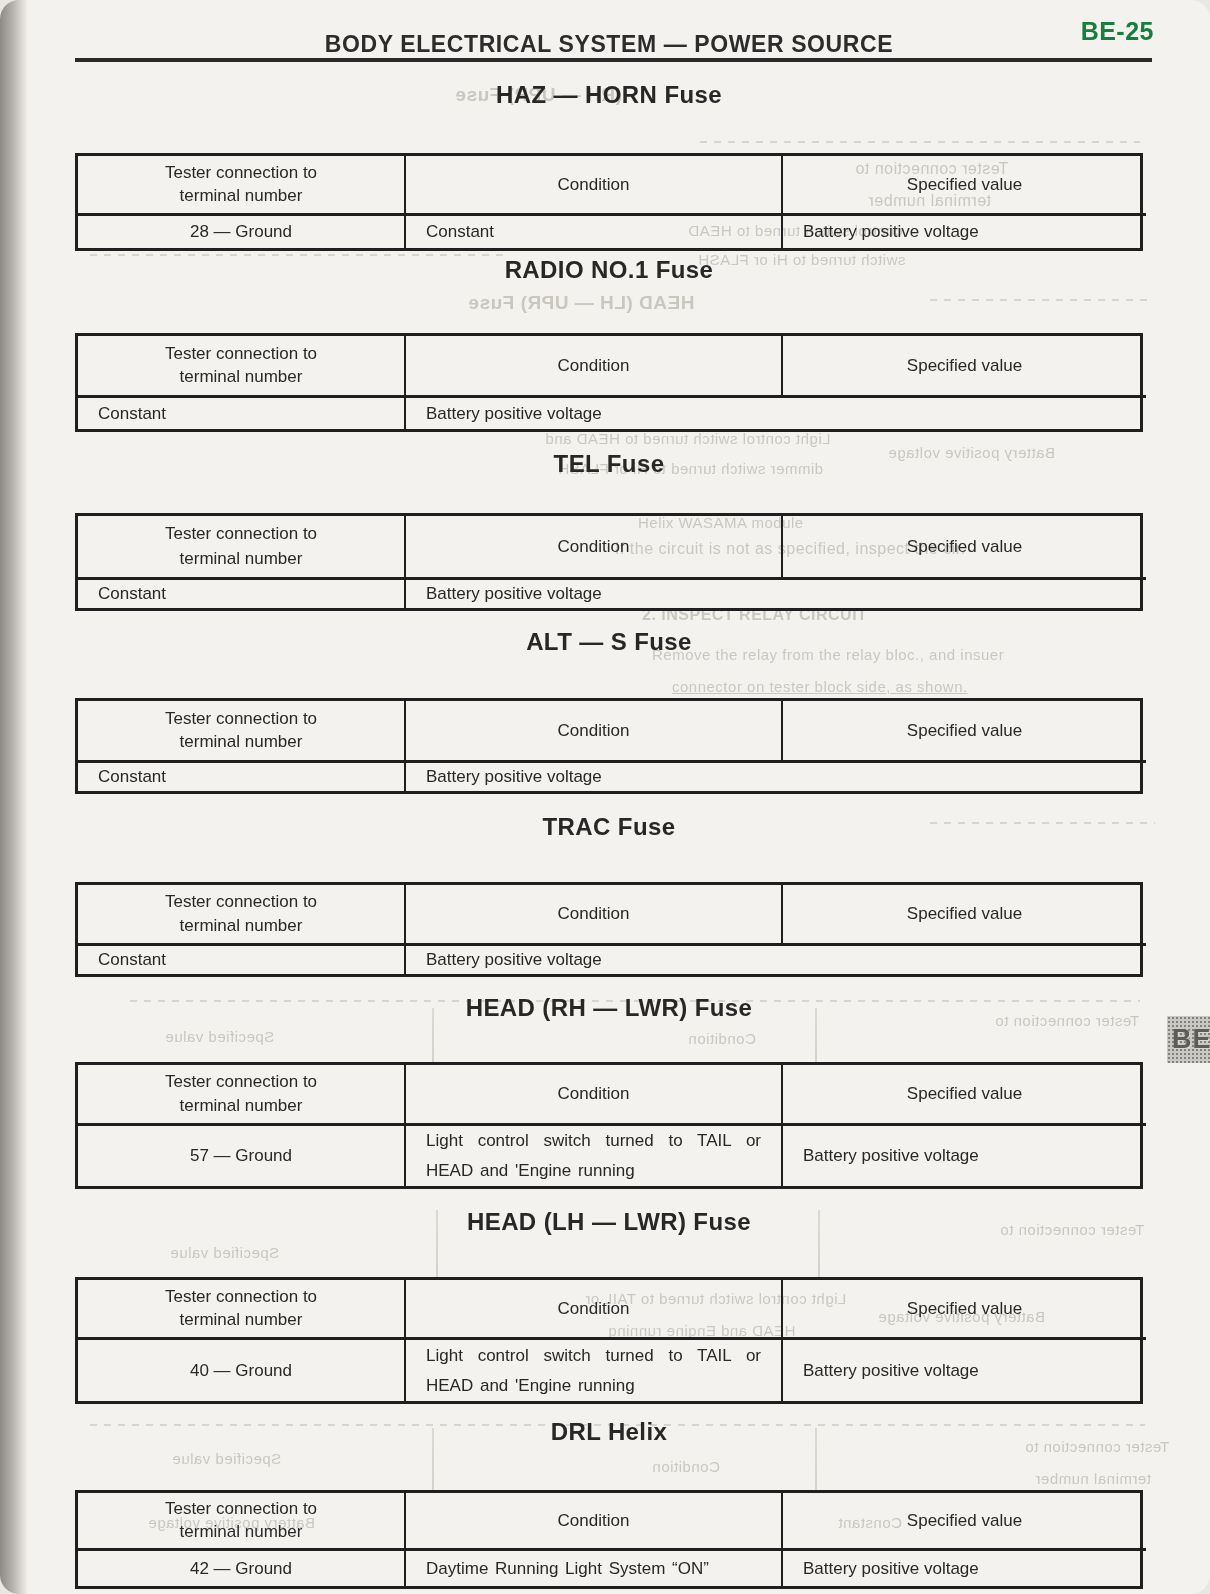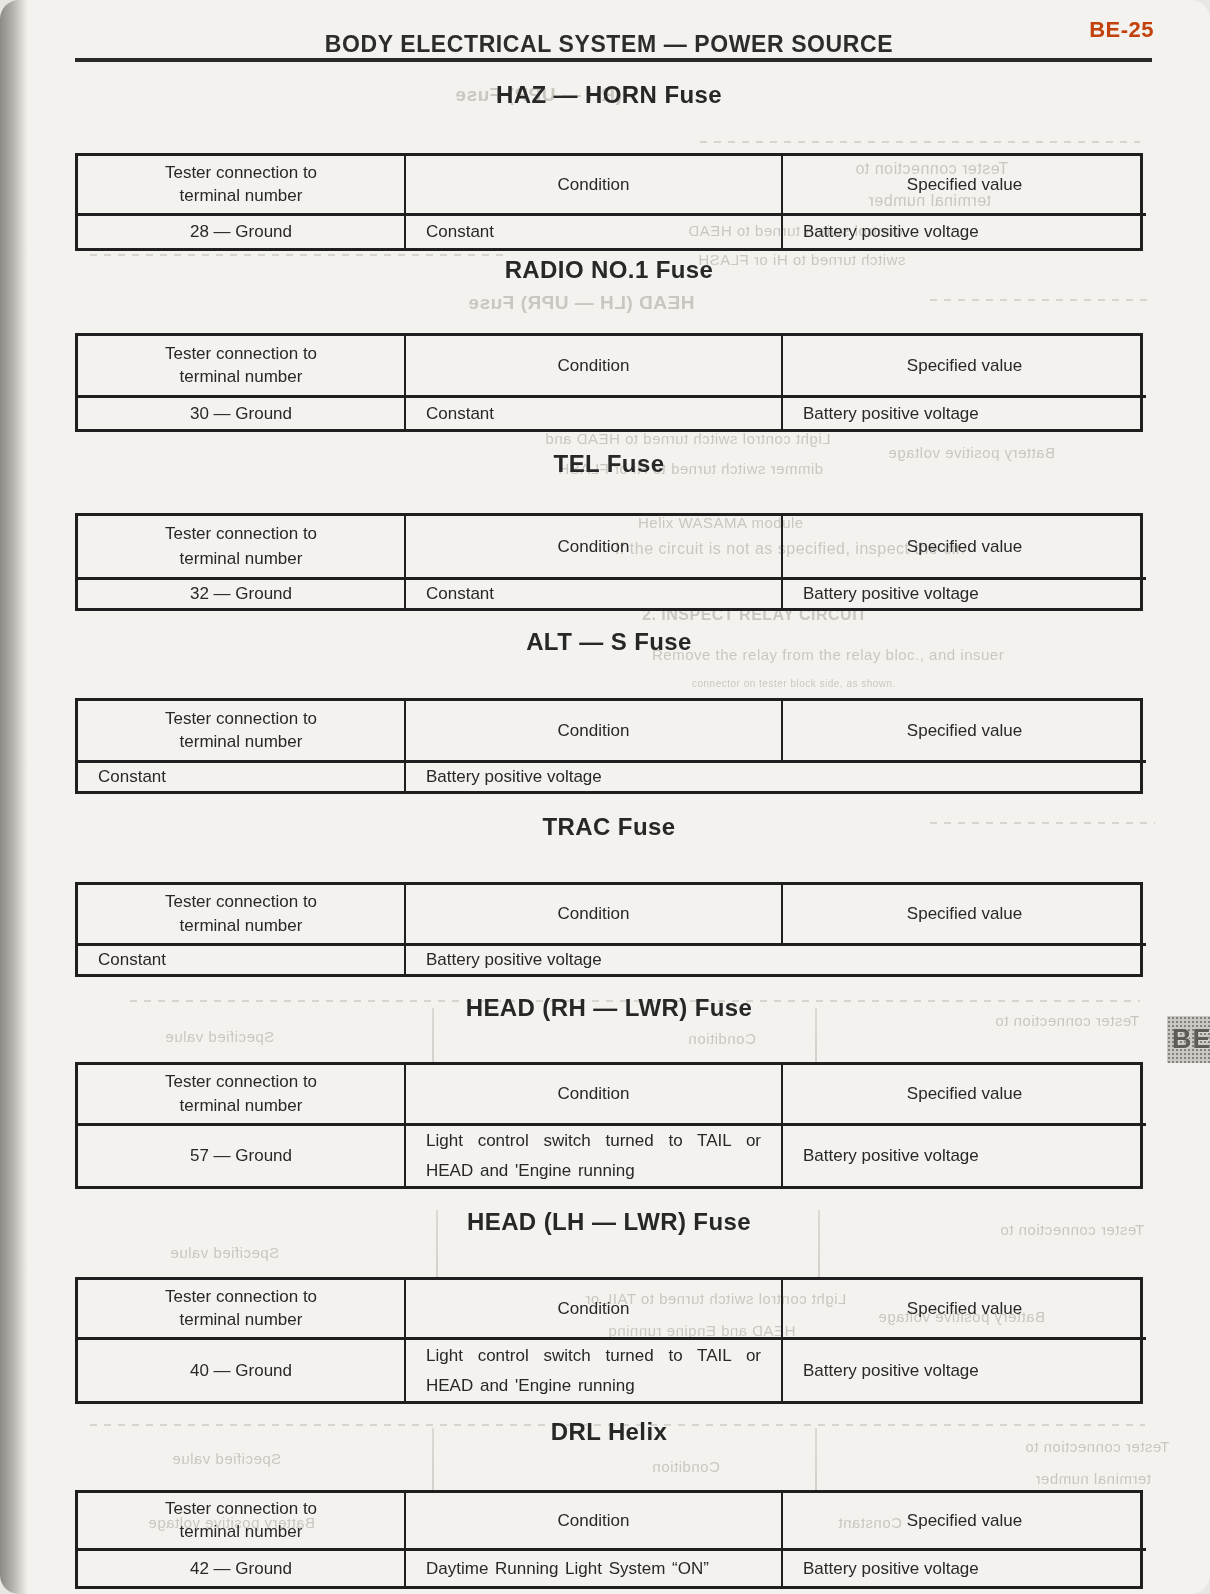--- a/index.html
+++ b/index.html
@@ -17,21 +17,21 @@
     position:absolute;left:0;top:0;bottom:0;width:28px;
     background:linear-gradient(90deg,#8d8a85 0%,#b5b2ad 45%,rgba(244,242,238,0) 100%);
   }
   .header-title{
     position:absolute;left:75px;top:31px;width:1068px;
     text-align:center;font-size:23px;font-weight:bold;letter-spacing:.6px;
     color:#2c2c2c;
   }
   .page-code{
     position:absolute;right:56px;top:17px;
-    font-size:22px;font-weight:bold;color:#c2410c;letter-spacing:.5px;
+    font-size:25px;font-weight:bold;color:#15803d;letter-spacing:.5px;
   }
   .header-rule{
     position:absolute;left:75px;top:58px;width:1077px;height:4px;
     background:#2a2a2a;
   }
   .fuse-heading{
     position:absolute;left:75px;width:1068px;margin:0;
     text-align:center;font-size:24px;font-weight:bold;letter-spacing:.4px;
     color:#272727;white-space:nowrap;
   }
@@ -95,21 +95,21 @@
       <div class="ghost m" style="left: 688px; top: 222px; font-size: 15px;">control switch turned to HEAD</div>
       <div class="ghost m" style="left: 698px; top: 251px; font-size: 15px;">switch turned to Hi or FLASH</div>
       <div class="ghost m b" style="left: 468px; top: 292px; font-size: 19px;">HEAD (LH — UPR) Fuse</div>
       <div class="ghost m" style="left: 545px; top: 430px; font-size: 15px;">Light control switch turned to HEAD and</div>
       <div class="ghost m" style="left: 558px; top: 460px; font-size: 15px;">dimmer switch turned to Hi or FLASH</div>
       <div class="ghost m" style="left: 888px; top: 444px; font-size: 15px;">Battery positive voltage</div>
       <div class="ghost" style="left: 638px; top: 514px; font-size: 15px;">Helix WASAMA module</div>
       <div class="ghost" style="left: 615px; top: 540px; font-size: 16px;">If the circuit is not as specified, inspect the cir.</div>
       <div class="ghost b" style="left: 642px; top: 606px; font-size: 16px;">2. INSPECT RELAY CIRCUIT</div>
       <div class="ghost" style="left: 652px; top: 646px; font-size: 15px;">Remove the relay from the relay bloc., and insuer</div>
-      <div class="ghost" style="left: 692px; top: 678px; font-size: 10px;">connector on tester block side, as shown.</div>
+      <div class="ghost" style="left: 672px; top: 678px; font-size: 15px; text-decoration: underline;">connector on tester block side, as shown.</div>
       <div class="ghost m" style="left: 995px; top: 1012px; font-size: 15px;">Tester connection to</div>
       <div class="ghost m" style="left: 165px; top: 1028px; font-size: 15px;">Specified value</div>
       <div class="ghost m" style="left: 688px; top: 1030px; font-size: 15px;">Condition</div>
       <div class="ghost m" style="left: 1000px; top: 1221px; font-size: 15px;">Tester connection to</div>
       <div class="ghost m" style="left: 170px; top: 1244px; font-size: 15px;">Specified value</div>
       <div class="ghost m" style="left: 878px; top: 1308px; font-size: 15px;">Battery positive voltage</div>
       <div class="ghost m" style="left: 585px; top: 1290px; font-size: 15px;">Light control switch turned to TAIL or</div>
       <div class="ghost m" style="left: 608px; top: 1322px; font-size: 15px;">HEAD and Engine running</div>
       <div class="ghost m" style="left: 1025px; top: 1438px; font-size: 15px;">Tester connection to</div>
       <div class="ghost m" style="left: 1035px; top: 1470px; font-size: 15px;">terminal number</div>
@@ -147,36 +147,34 @@
   </div>
 
   <h2 class="fuse-heading" style="top: 256px;">RADIO NO.1 Fuse</h2>
   <div class="fuse-table" style="top: 333px; grid-template-rows: 62px 31px;">
     <div class="cell th c1">
       <div class="l1">Tester connection to</div>
       <div class="l2">terminal number</div>
     </div>
     <div class="cell th c2">Condition</div>
     <div class="cell th c3">Specified value</div>
-    <div class="cell td c1">30 — Ground</div>
     <div class="cell td c2">
           <span class="just">Constant</span>
         </div>
     <div class="cell td c3">Battery positive voltage</div>
   </div>
 
   <h2 class="fuse-heading" style="top: 450px;">TEL Fuse</h2>
   <div class="fuse-table" style="top: 513px; grid-template-rows: 64px 28px;">
     <div class="cell th c1">
       <div class="l1">Tester connection to</div>
       <div class="l2">terminal number</div>
     </div>
     <div class="cell th c2">Condition</div>
     <div class="cell th c3">Specified value</div>
-    <div class="cell td c1">32 — Ground</div>
     <div class="cell td c2">
           <span class="just">Constant</span>
         </div>
     <div class="cell td c3">Battery positive voltage</div>
   </div>
 
   <h2 class="fuse-heading" style="top: 628px;">ALT — S Fuse</h2>
   <div class="fuse-table" style="top: 698px; grid-template-rows: 62px 28px;">
     <div class="cell th c1">
       <div class="l1">Tester connection to</div>

